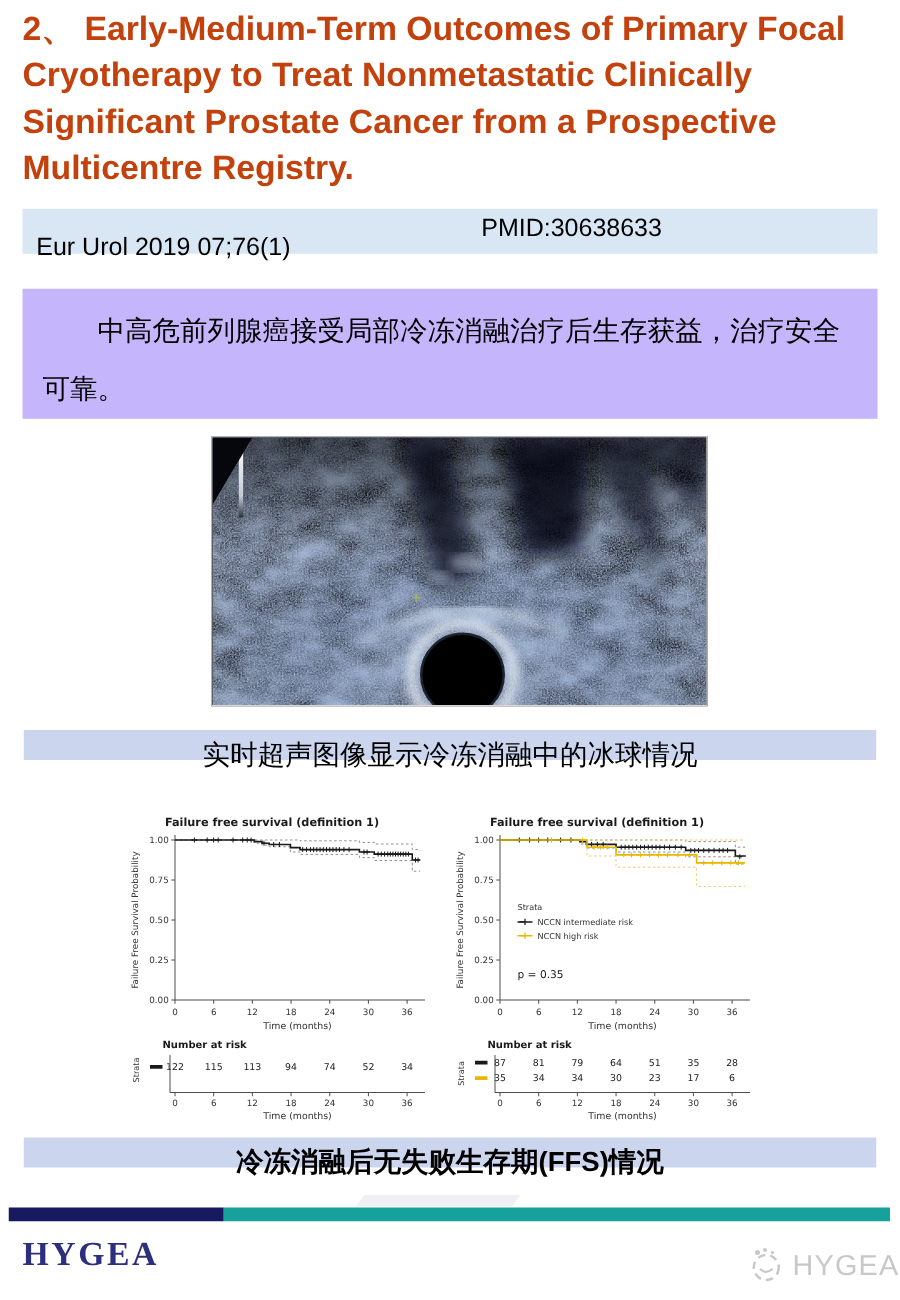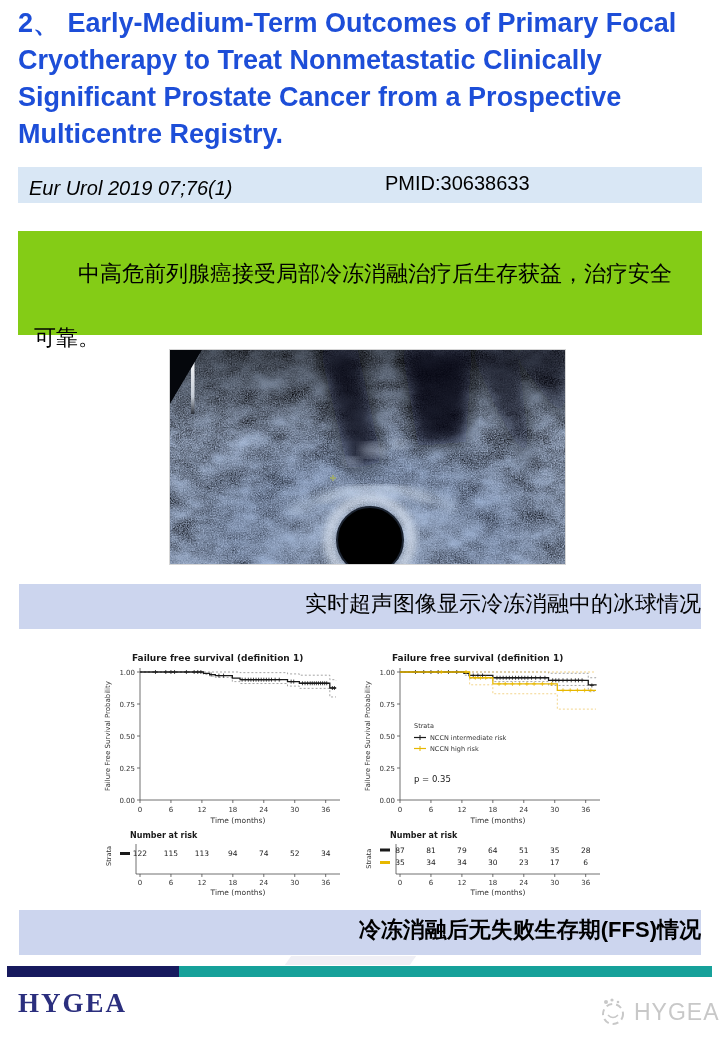--- a/index.html
+++ b/index.html
@@ -1,30 +1,30 @@
 <!DOCTYPE html>
 <html><head>
 <meta charset="utf-8">
 <style>
   html,body{margin:0;padding:0;background:#fff;}
   body{width:720px;height:1040px;position:relative;overflow:hidden;
        font-family:"Liberation Sans","DejaVu Sans",sans-serif;color:#000;}
   .title{position:absolute;top:5px;left:18px;width:688px;
-         font-size:27px;line-height:37px;font-weight:bold;color:#1d4ed8;letter-spacing:0px;}
+         font-size:27px;line-height:37px;font-weight:bold;color:#c2410c;letter-spacing:0px;}
   .journal-bar{position:absolute;top:167px;left:18px;width:684px;height:36px;
          background:#d9e7f5;font-size:20px;}
-  .journal-bar .cite{position:absolute;left:11px;top:10px;font-style:italic;}
+  .journal-bar .cite{position:absolute;left:11px;top:20px;}
   .journal-bar .pmid{position:absolute;left:367px;top:5px;}
   .abstract-box{position:absolute;top:231px;left:18px;width:652px;height:82px;
-         background:#84cc16;padding:11px 16px;font-size:22px;line-height:64px;}
+         background:#c4b5fd;padding:11px 16px;font-size:22px;line-height:46px;}
   .abstract-box p{margin:0;text-indent:2em;}
   .us-frame{position:absolute;top:349px;left:169px;width:395px;height:214px;
          border:1px solid #d6d6d6;background:#04060b;}
-  .caption-bar{position:absolute;left:19px;width:682px;height:45px;background:#ccd5ee;
-         font-size:22px;line-height:39px;text-align:right;}
+  .caption-bar{position:absolute;left:19px;width:682px;height:24px;background:#ccd5ee;
+         font-size:22px;line-height:39px;text-align:center;}
   .caption-1{top:584px;}
   .caption-2{top:910px;font-weight:bold;}
   .charts{position:absolute;top:648px;left:100px;width:520px;height:258px;display:flex;text-align:center;}
   .charts svg{display:block;}
   .deco-shape{position:absolute;top:956px;left:288px;width:125px;height:9px;
          background:#ebebf2;transform:skewX(-35deg);opacity:.8;}
   .footer-bar{position:absolute;top:966px;left:7px;width:705px;height:11px;display:flex;}
   .footer-bar .navy{width:172px;height:11px;background:#171a5e;}
   .footer-bar .teal{flex:1;height:11px;background:#16a19a;}
   .brand{position:absolute;top:988px;left:18px;

